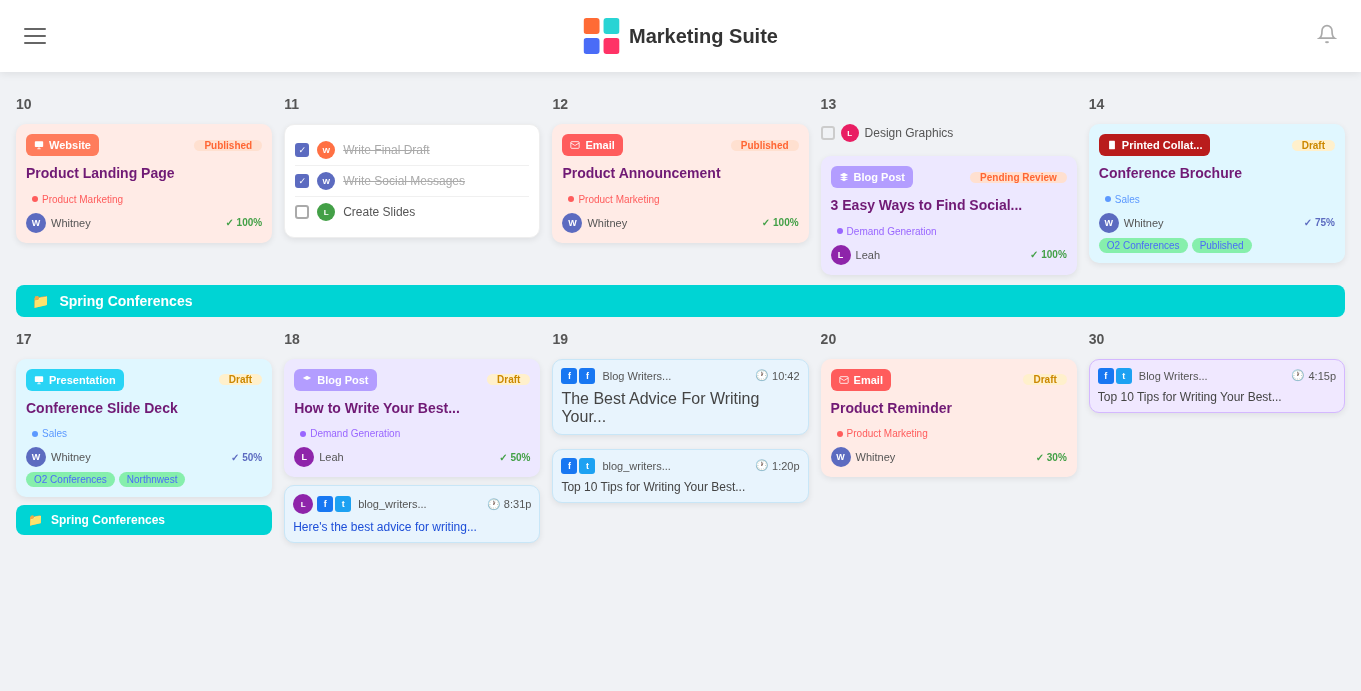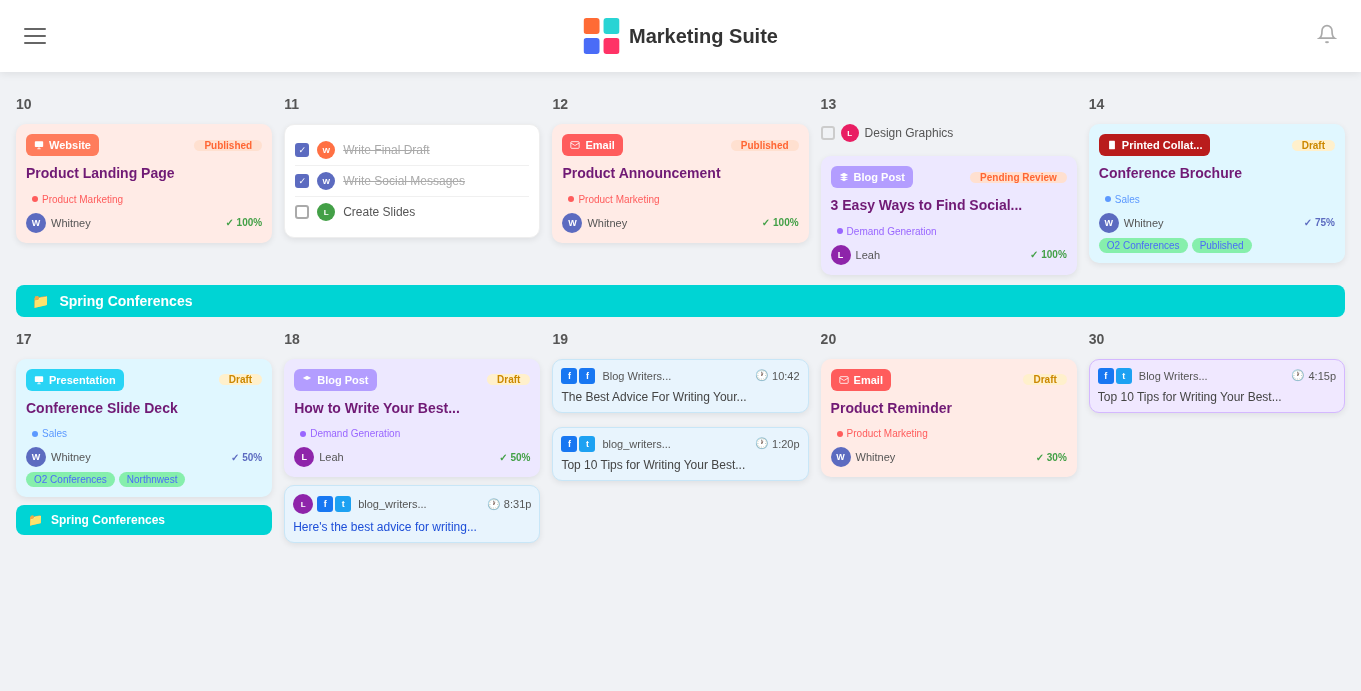--- a/index.html
+++ b/index.html
@@ -597,21 +597,21 @@
               <div class="social-icon si-fb">f</div>
               <div class="social-icon si-fb">f</div>
             </div>
             <span style="font-size:11px;color:#555">Blog Writers...</span>
           </div>
           <div class="time-badge">
             <span class="clock-icon">🕐</span>
             <span>10:42</span>
           </div>
         </div>
-        <div style="font-size:12px;color:#444">The Best Advice For Writing Your...</div>
+        <div style="font-size:16px;color:#444">The Best Advice For Writing Your...</div>
       </div>
 
       <div class="card" style="background:#e8f4fd;border:1px solid #c8e6f7;padding:8px;margin-top:6px">
         <div style="display:flex;align-items:center;justify-content:space-between;margin-bottom:6px">
           <div style="display:flex;align-items:center;gap:4px">
             <div class="social-icons">
               <div class="social-icon si-fb">f</div>
               <div class="social-icon si-tw">t</div>
             </div>
             <span style="font-size:11px;color:#555">blog_writers...</span>

